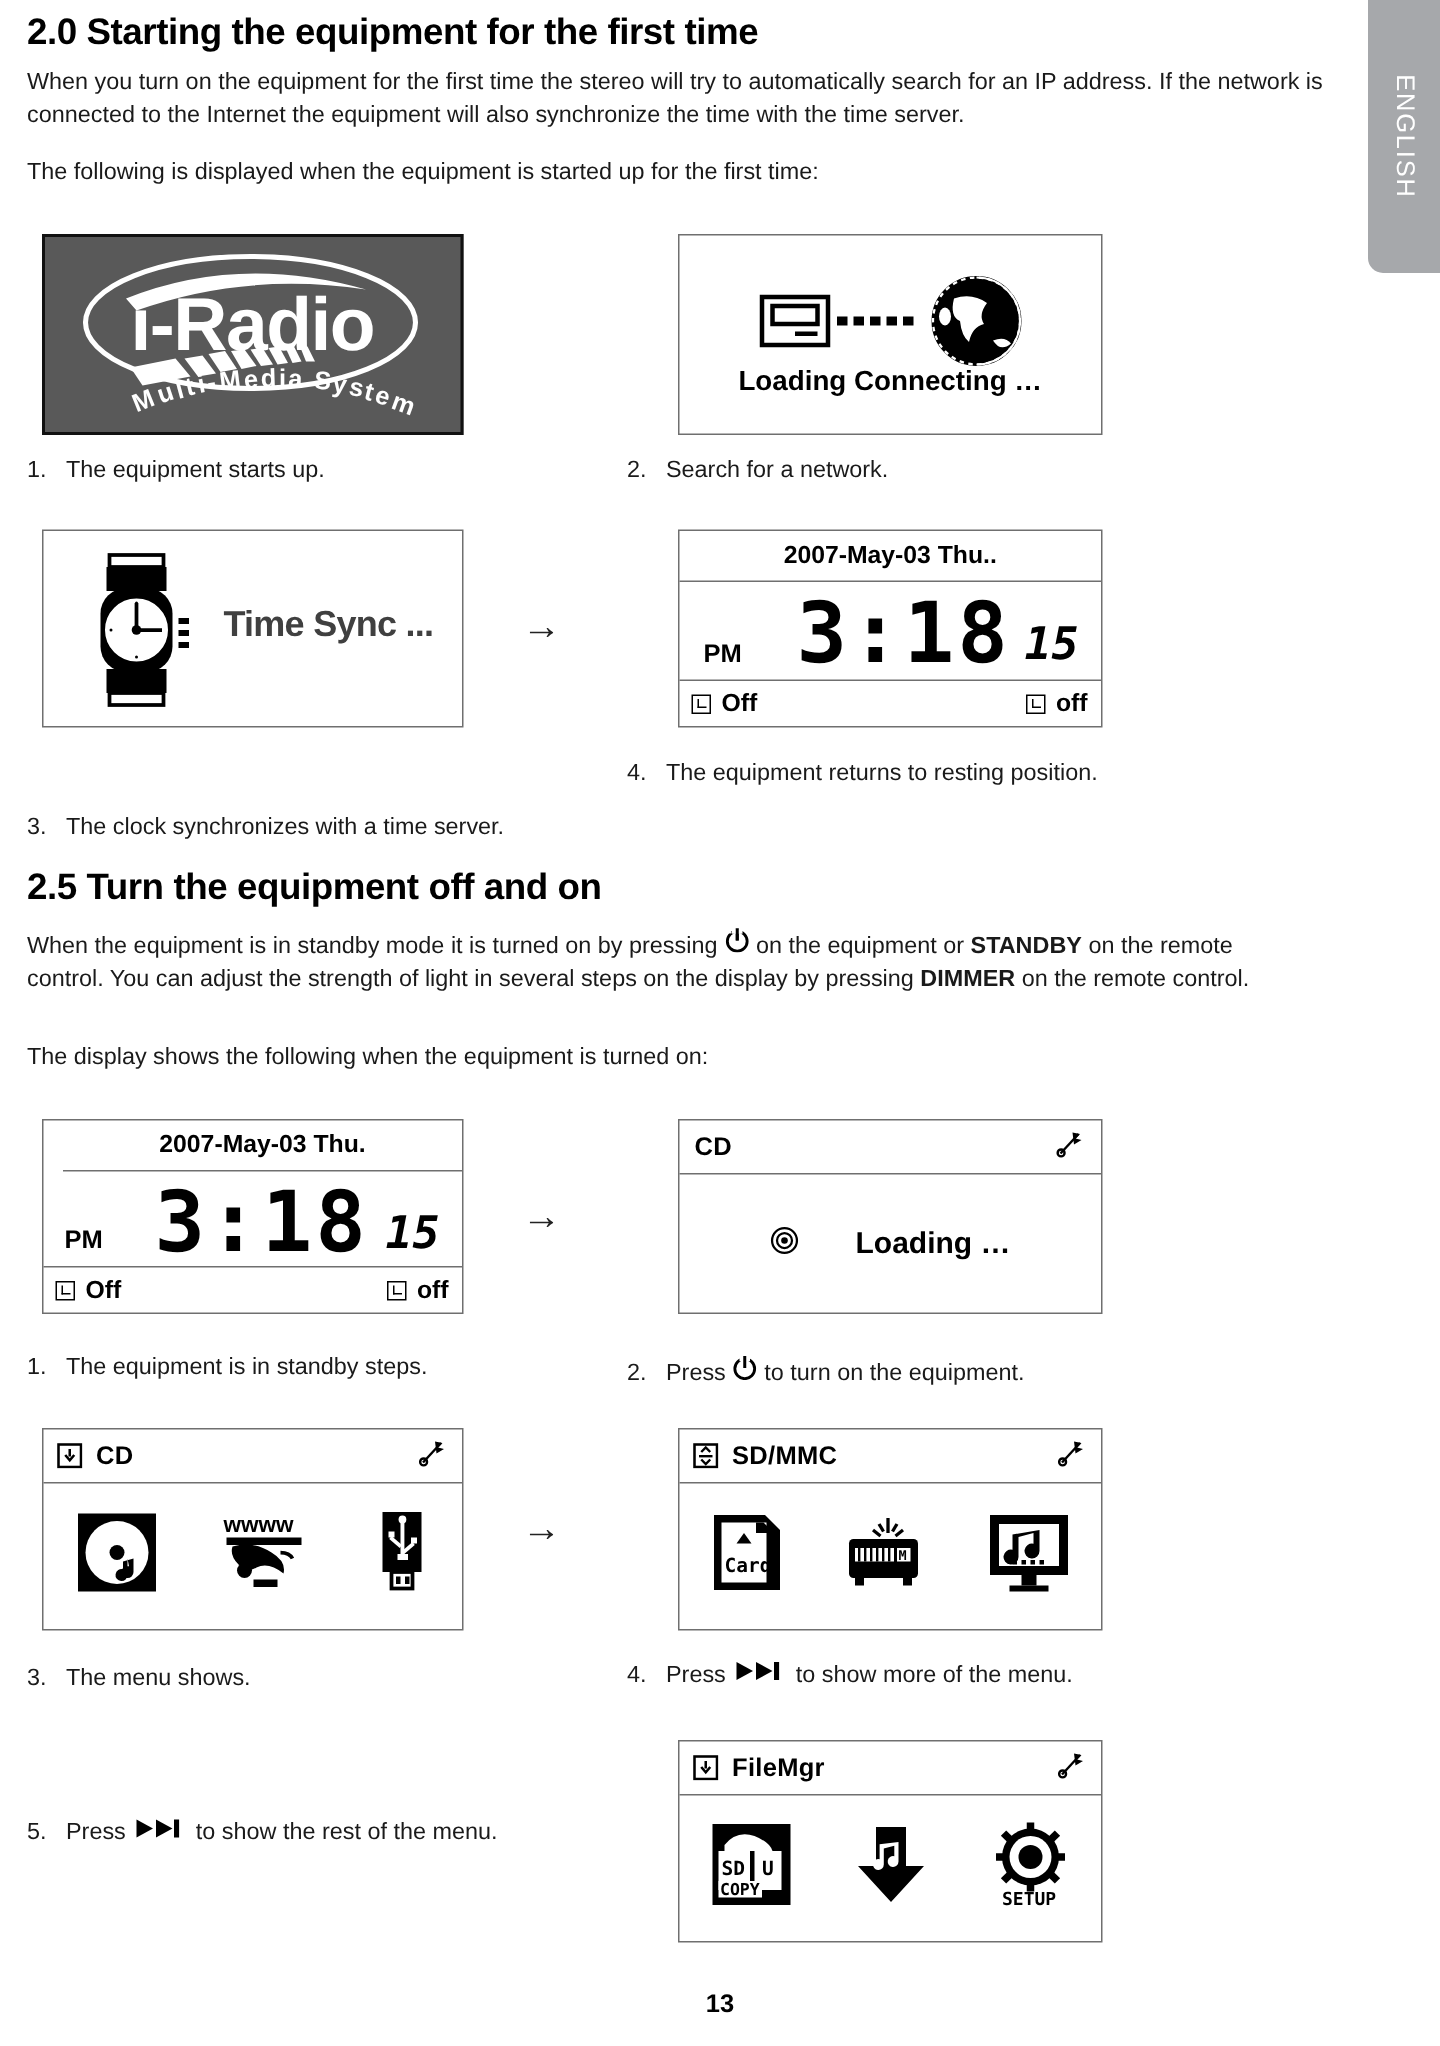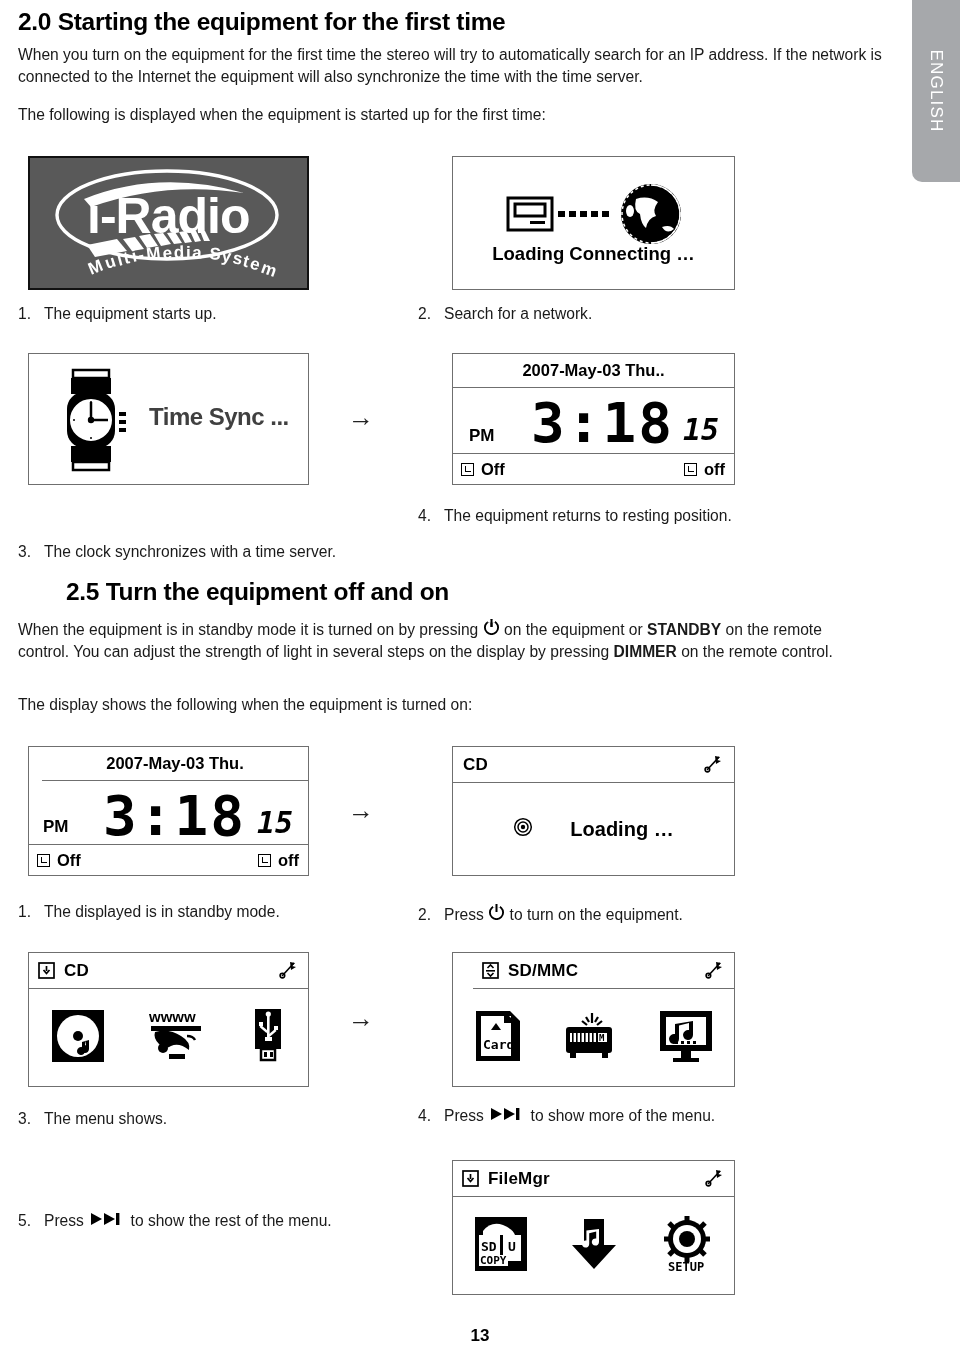--- a/index.html
+++ b/index.html
@@ -284,21 +284,21 @@
     </div>
   </div>
 
   <div class="cap" style="left:18px;top:507px;margin-top:36px;">
     <span class="num">3.</span><span>The clock synchronizes with a time server.</span>
   </div>
   <div class="cap" style="left:418px;top:507px;">
     <span class="num">4.</span><span>The equipment returns to resting position.</span>
   </div>
 
-  <div class="h-sec" style="left:18px;top:578px;width:760px;margin-left:48px;">2.5 Turn the equipment off and on</div>
+  <div class="h-sec" style="left:18px;top:578px;width:760px;">2.5 Turn the equipment off and on</div>
 
   <div class="p-body" style="left:18px;top:694px;width:840px;">The display shows the following when the equipment is turned on:</div>
 
   <div class="p-body" style="left:18px;top:618px;width:840px;">
     <span>When the equipment is in standby mode it is turned on by pressing</span>
     <span class="nowrapinline">
       <svg width="17" height="17" viewBox="0 0 17 17" style="vertical-align:-3px;">
         <circle cx="8.5" cy="9.5" r="6.6" fill="none" stroke="#000" stroke-width="1.9"></circle>
         <rect x="7.5" y="1" width="2" height="8" fill="#000"></rect>
         <path d="M3.2 4.2 A6.6 6.6 0 0 0 3.2 3.4" fill="none" stroke="#fff" stroke-width="3"></path>
@@ -349,21 +349,21 @@
           <circle cx="10" cy="10" r="8.3" fill="none" stroke="#000" stroke-width="1.5"></circle>
           <circle cx="10" cy="10" r="5" fill="none" stroke="#000" stroke-width="1.5"></circle>
           <circle cx="10" cy="10" r="2.2" fill="#000"></circle>
         </svg>
       </span>
       <span style="font-size:20px;font-weight:bold;color:#000;margin-left:27px;">Loading …</span>
     </div>
   </div>
 
   <div class="cap" style="left:18px;top:903px;">
-    <span class="num">1.</span><span>The displayed is in standby mode.</span>
+    <span class="num">1.</span><span>The equipment is in standby steps.</span>
   </div>
   <div class="cap" style="left:418px;top:903px;">
     <span class="num">2.</span><span>Press</span>
     <span class="nowrapinline">
       <svg width="17" height="17" viewBox="0 0 17 17" style="vertical-align:-3px;">
         <circle cx="8.5" cy="9.5" r="6.6" fill="none" stroke="#000" stroke-width="1.9"></circle>
         <rect x="5" y="1.5" width="7" height="3" fill="#fff"></rect>
         <rect x="7.5" y="1" width="2" height="8" fill="#000"></rect>
       </svg>
     </span>
@@ -423,21 +423,21 @@
           <rect x="12" y="42" width="14" height="11" fill="none" stroke="#000" stroke-width="2.5"></rect>
           <rect x="15" y="45" width="3" height="5" fill="#000"></rect>
           <rect x="21" y="45" width="3" height="5" fill="#000"></rect>
         </svg>
       </span>
     </div>
   </div>
 
   <div class="arrow" style="left:348px;top:1005px;">→</div>
 
-  <div class="lcd" style="left:452px;top:952px;width:283px;height:135px;padding-left:20px;">
+  <div class="lcd" style="left:452px;top:952px;width:283px;height:135px;">
     <div class="bar" style="height:36px;padding:0 9px;">
       <span style="margin-right:9px;display:inline-flex;">
         <svg width="17" height="17" viewBox="0 0 17 17">
           <rect x="1" y="1" width="15" height="15" fill="none" stroke="#000" stroke-width="1.7"></rect>
           <path d="M5.5 6 l3 -3 l3 3" stroke="#000" stroke-width="1.6" fill="none"></path>
           <path d="M5.5 11 l3 3 l3 -3" stroke="#000" stroke-width="1.6" fill="none"></path>
           <rect x="4" y="8" width="9" height="1.6" fill="#000"></rect>
         </svg>
       </span>
       <span class="ttl">SD/MMC</span>

